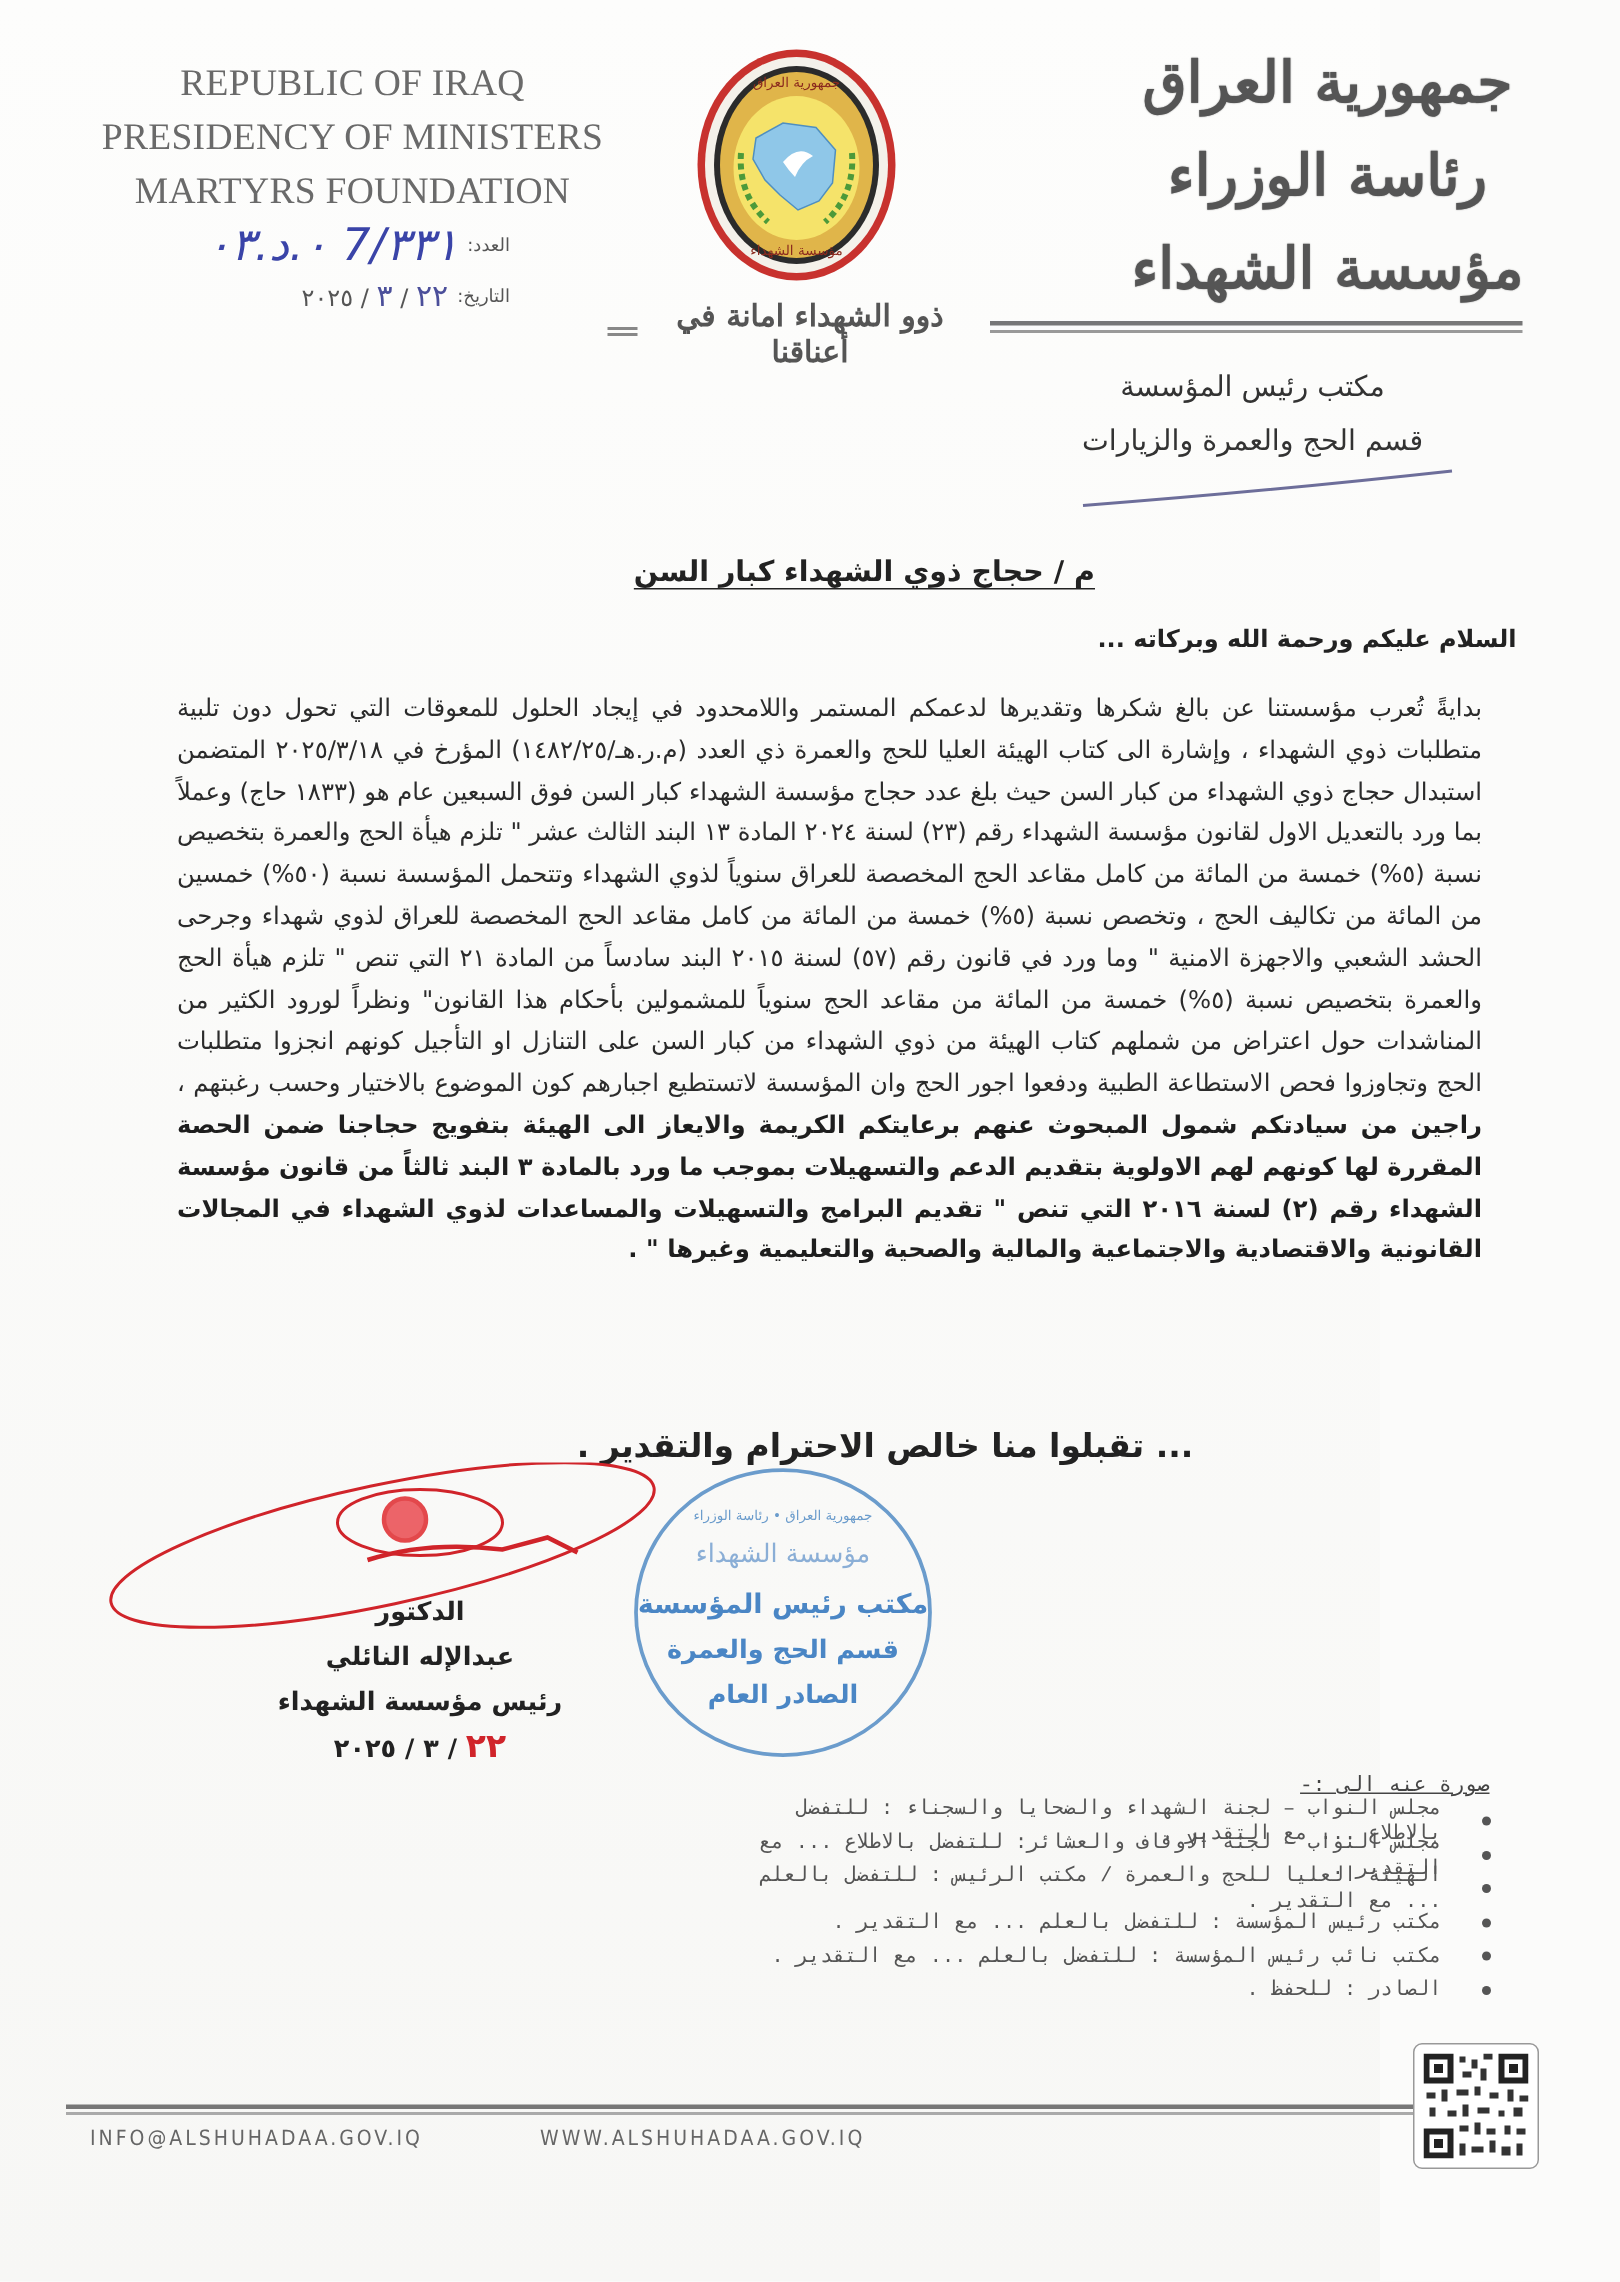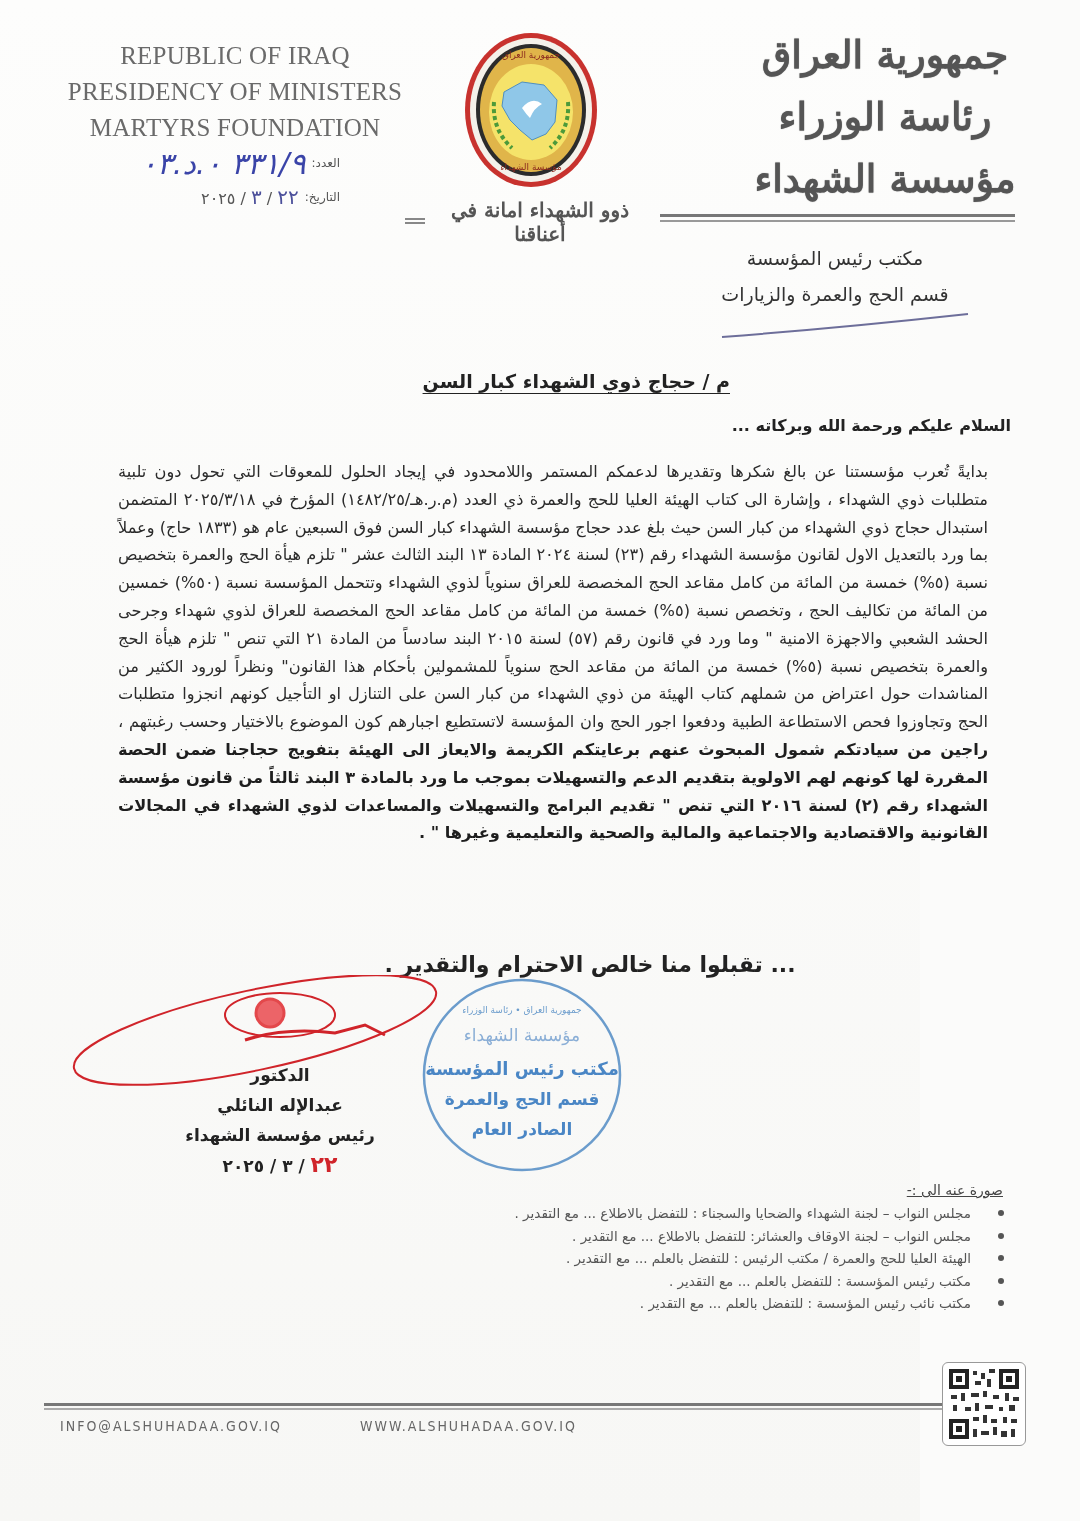--- a/index.html
+++ b/index.html
@@ -48,21 +48,21 @@
   
   .sig-scribble { position: absolute; left: 65px; top: 975px; width: 390px; height: 120px; }
   .sig-block { position: absolute; left: 160px; top: 1060px; width: 240px; direction: rtl; text-align: center; font-size: 17px; font-weight: bold; line-height: 30px; color: #222; }
   .sig-date { letter-spacing: 2px; }
   .sig-date .red { color: #d0242a; font-size: 22px; }
 
   
   .stamp { position: absolute; left: 420px; top: 975px; width: 205px; height: 200px; }
 
   
-  .cc { position: absolute; left: 488px; top: 1182px; width: 520px; direction: rtl; color: #555; font-size: 13.5px; }
+  .cc { position: absolute; left: 478px; top: 1182px; width: 520px; direction: rtl; color: #555; font-size: 13.5px; font-family: Liberation Mono, monospace; }
   .cc-title { font-size: 14px; text-decoration: underline; margin-right: 5px; margin-bottom: 4px; color: #444; }
   .cc-item { display: flex; align-items: center; gap: 27px; height: 22.5px; }
   .cc-item .bullet { width: 6px; height: 6px; border-radius: 50%; background: #555; flex: none; margin-right: 4px; }
 
   
   .qr { position: absolute; left: 942px; top: 1362px; width: 84px; height: 84px; border: 1px solid #999; border-radius: 6px; background: #fff; padding: 6px; }
   .footer-rule { position: absolute; left: 44px; top: 1403px; width: 898px; height: 7px; border-top: 3px solid #777; border-bottom: 2px solid #aaa; }
   .footer-email, .footer-web { position: absolute; top: 1418px; font-family: "DejaVu Sans Condensed", "DejaVu Sans", sans-serif; font-size: 14px; letter-spacing: 2px; color: #666; }
   .footer-email { left: 60px; }
   .footer-web { left: 360px; }
@@ -73,21 +73,21 @@
 <div class="page">
 
   <div class="hdr-en">
     <div>REPUBLIC OF IRAQ</div>
     <div>PRESIDENCY OF MINISTERS</div>
     <div>MARTYRS FOUNDATION</div>
   </div>
 
   <div class="ref-row">
     <span class="ref-label">العدد:</span>
-    <span class="ref-value">٣٣١/٩ ٠.د.٠٣</span>
+    <span class="ref-value">٣٣١/7 ٠.د.٠٣</span>
   </div>
 
   <div class="date-row">
     <span class="date-label">التاريخ:</span>
     <span class="date-value">
       <span class="hand">٢٢</span>
       <span> / </span>
       <span class="hand">٣</span>
       <span> / </span>
       <span>٢٠٢٥</span>
@@ -174,20 +174,24 @@
         <span class="bullet"></span>
         <span>الهيئة العليا للحج والعمرة / مكتب الرئيس : للتفضل بالعلم ... مع التقدير .</span>
       </div>
     <div class="cc-item">
         <span class="bullet"></span>
         <span>مكتب رئيس المؤسسة : للتفضل بالعلم ... مع التقدير .</span>
       </div>
     <div class="cc-item">
         <span class="bullet"></span>
         <span>مكتب نائب رئيس المؤسسة : للتفضل بالعلم ... مع التقدير .</span>
+      </div>
+    <div class="cc-item">
+        <span class="bullet"></span>
+        <span>الصادر : للحفظ .</span>
       </div>
   </div>
 
   <svg class="qr" viewBox="0 0 70 70">
     <rect x="0" y="0" width="20" height="20" fill="#222"></rect>
       <rect x="4" y="4" width="12" height="12" fill="#fff"></rect>
       <rect x="7" y="7" width="6" height="6" fill="#222"></rect>
     <rect x="50" y="0" width="20" height="20" fill="#222"></rect>
       <rect x="54" y="4" width="12" height="12" fill="#fff"></rect>
       <rect x="57" y="7" width="6" height="6" fill="#222"></rect>

